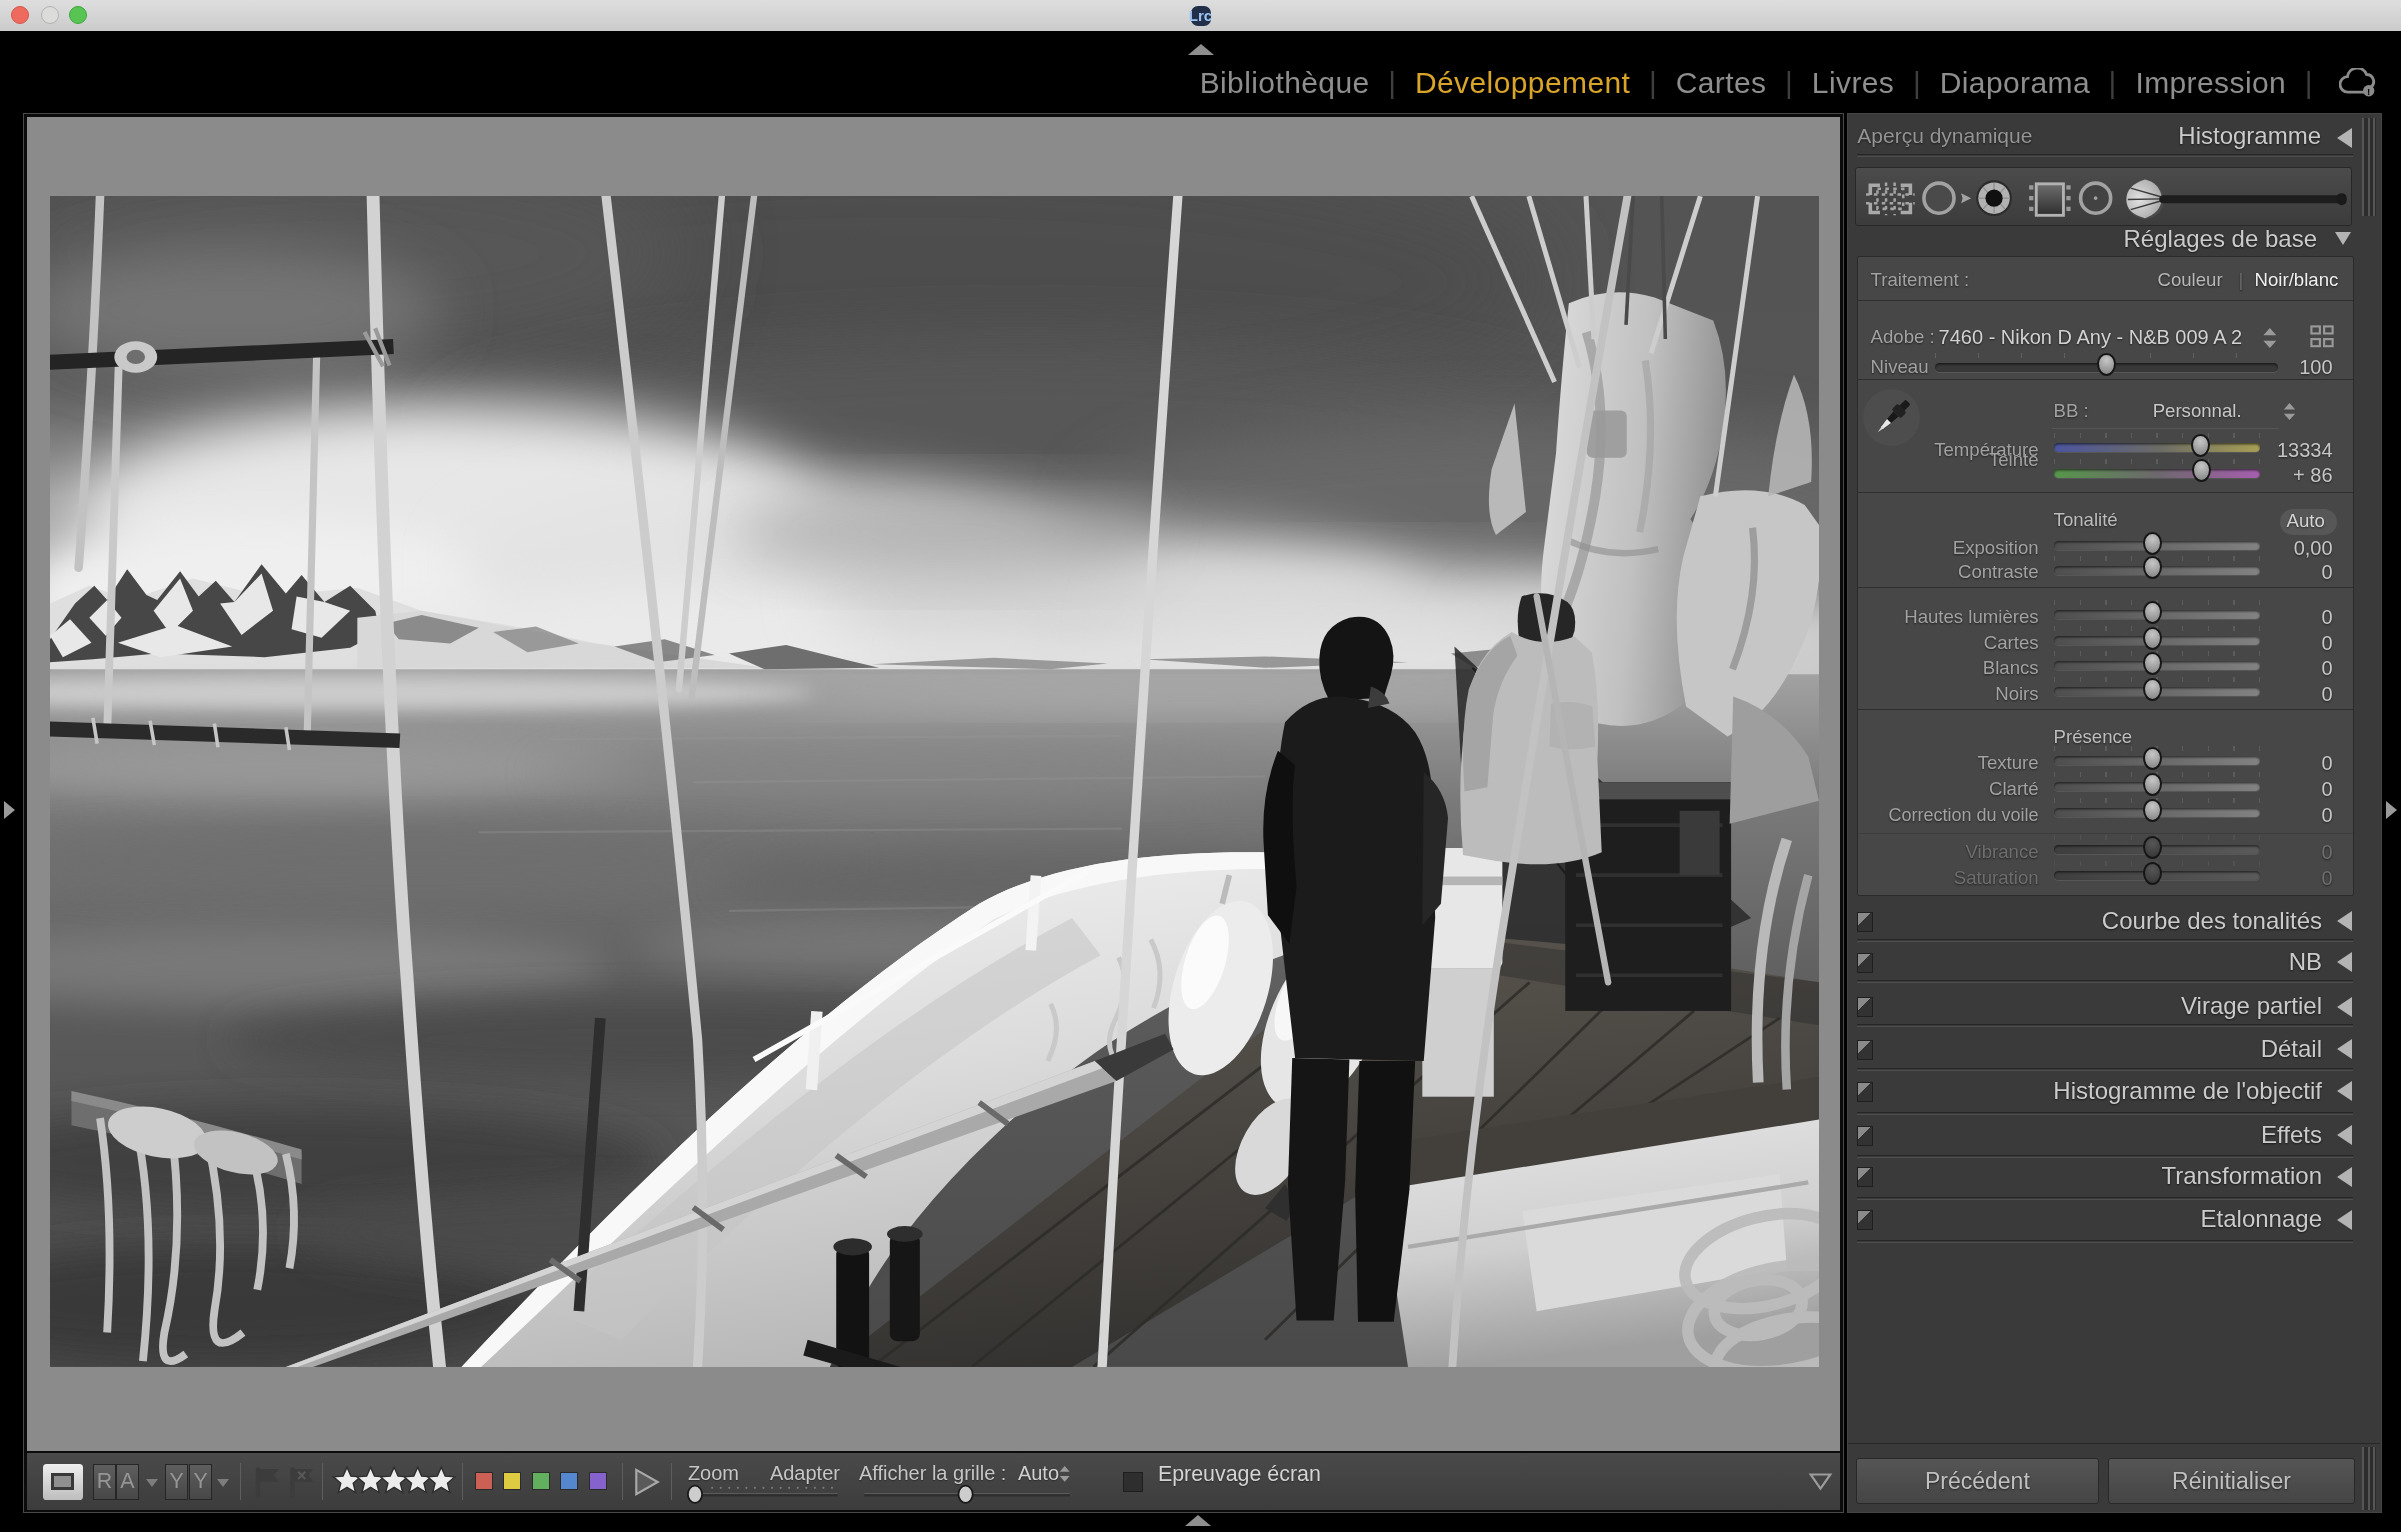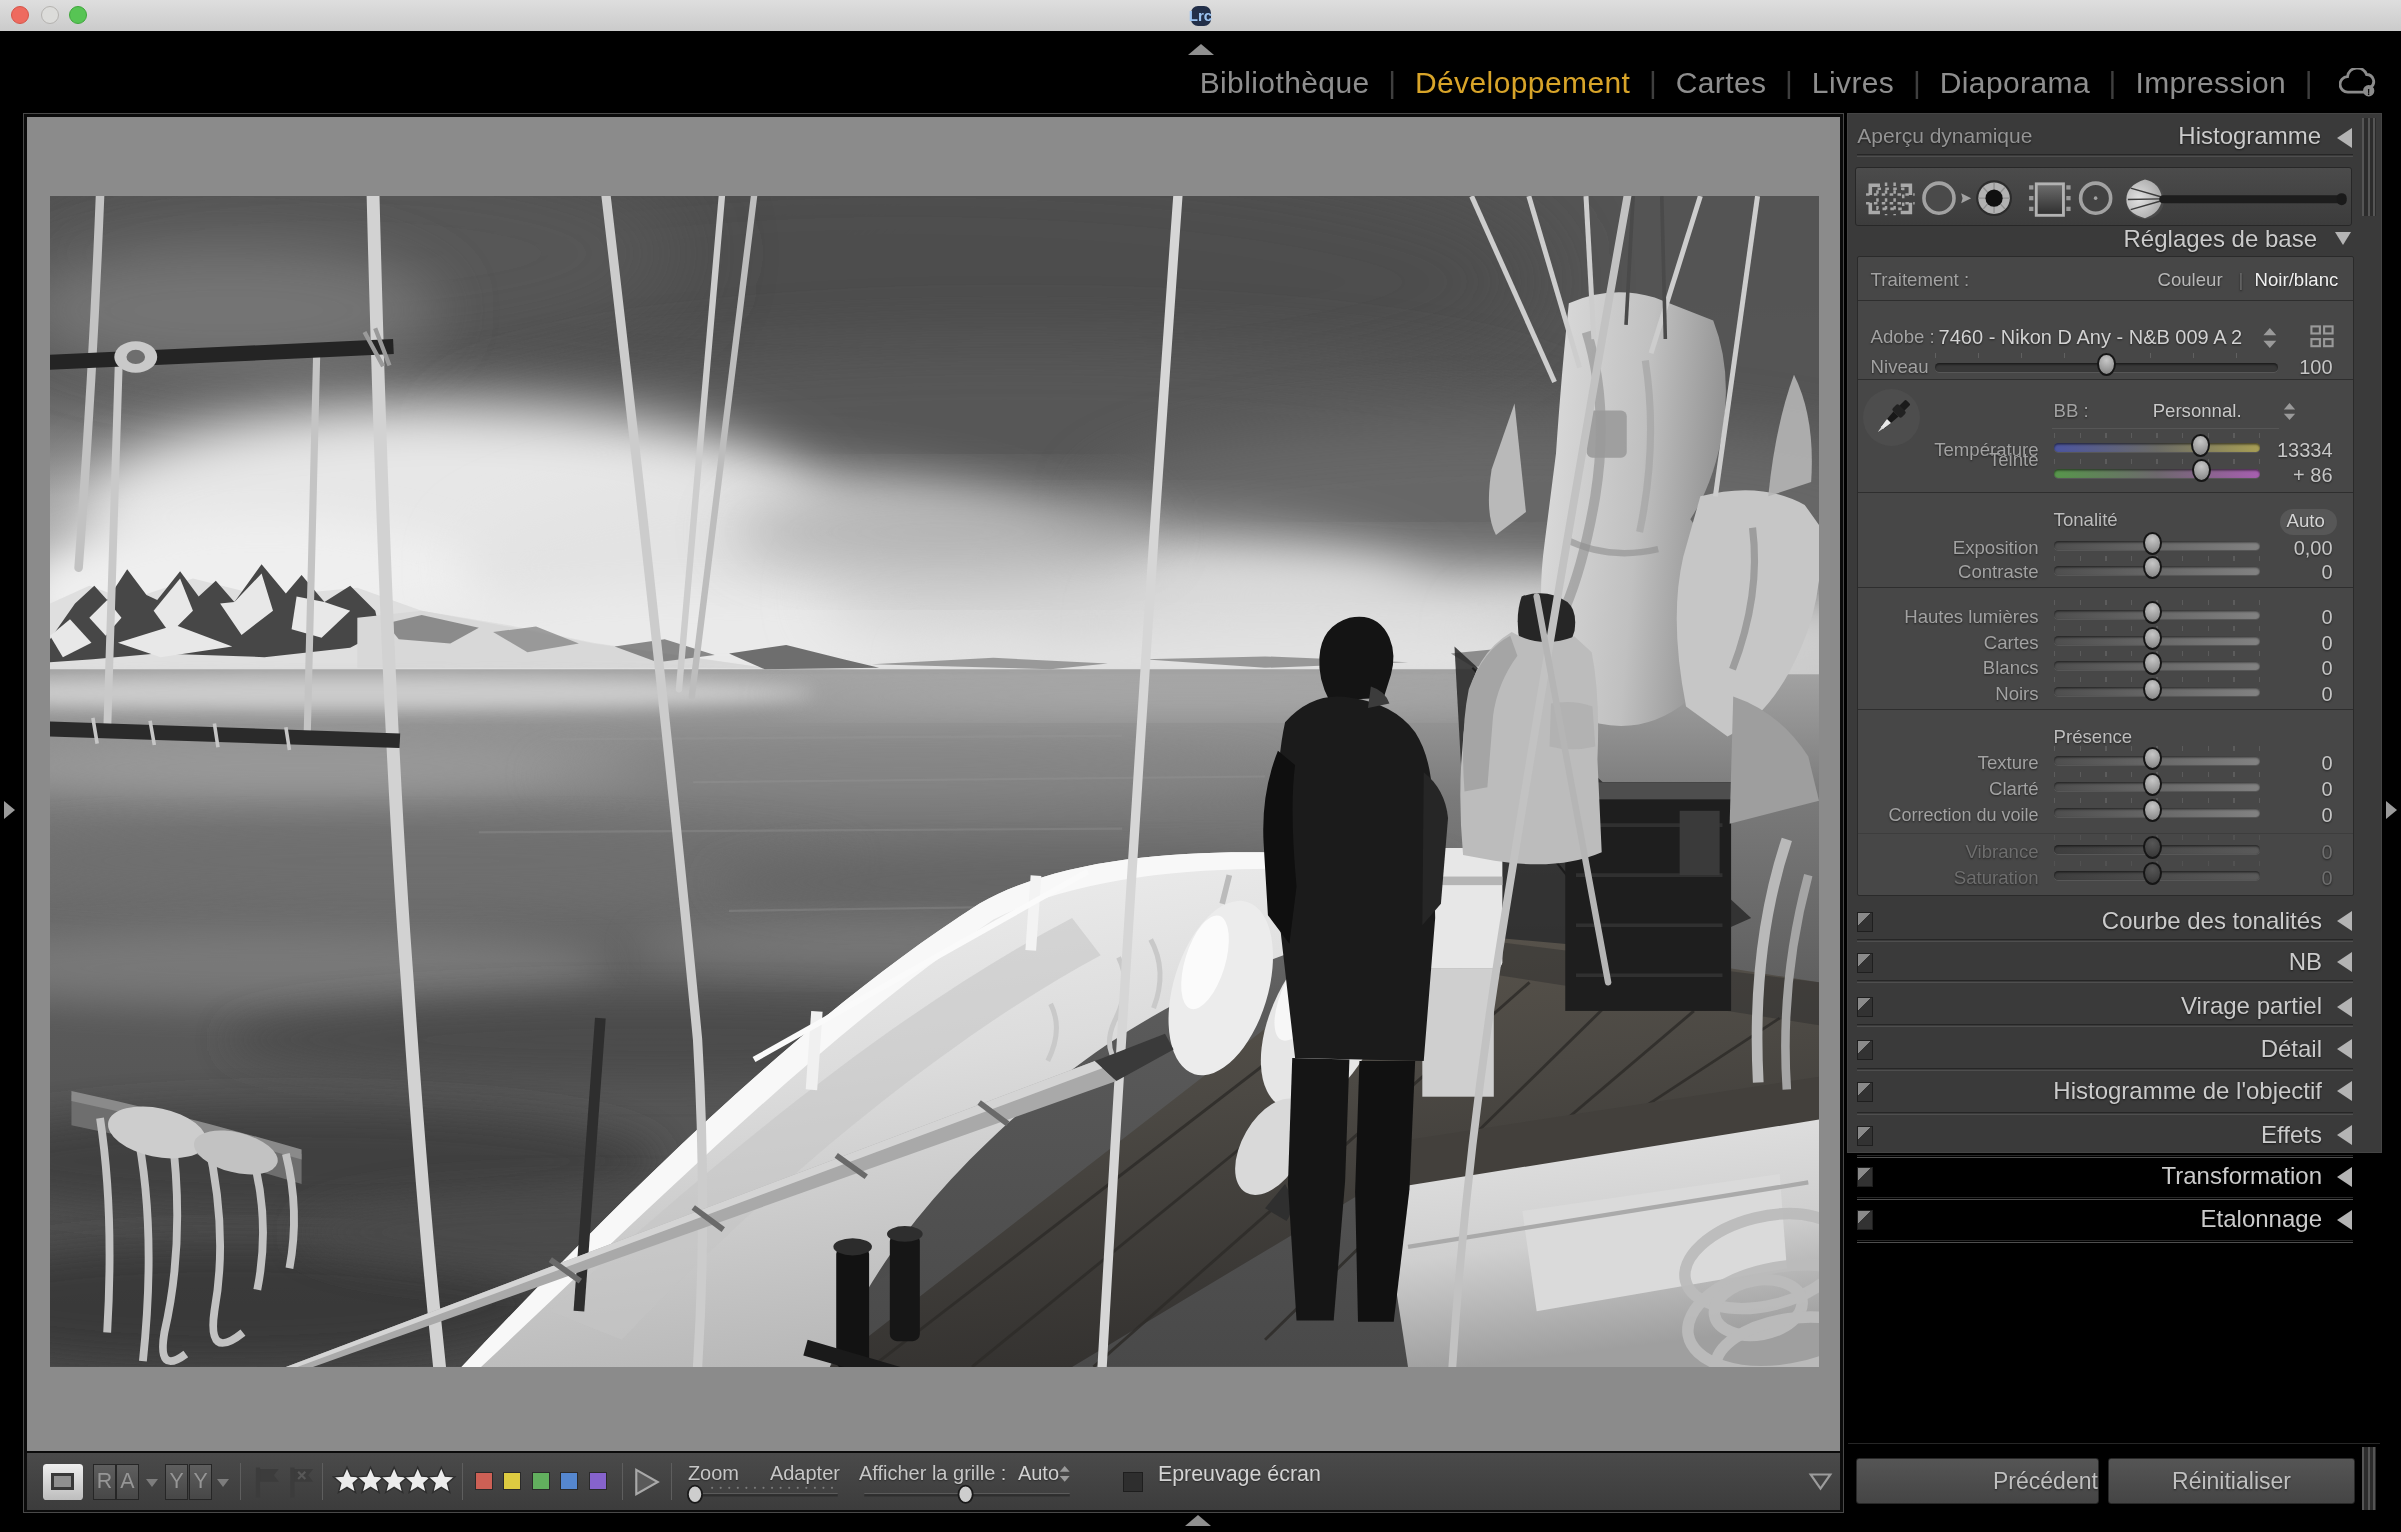--- a/index.html
+++ b/index.html
@@ -15,21 +15,21 @@
 #modules{position:absolute;right:21.4px;top:calc(50% + 11.4px);transform:translateY(-50%);display:flex;align-items:center;font-size:30px;color:#8e8e8e;letter-spacing:0.4px}
 #modules .sep{color:#3f3f3f;margin:0 18.6px;font-weight:normal}
 #modules .active{color:#d8a429}
 #toptri{position:absolute;left:1188px;top:13px;width:0;height:0;border-left:13px solid transparent;border-right:13px solid transparent;border-bottom:11.4px solid #8f8f8f}
 
 #contentcol{position:absolute;left:23px;top:113px;width:1821px;height:1400px;background:#0b0b0b;border:1.4px solid #494949}
 #stage{position:absolute;left:2.9px;top:2.9px;width:1813px;height:1334px;background:#8b8b8b}
 #photo{position:absolute;left:23.6px;top:79px;width:1769px;height:1171px;background:#777}
 #toolbar{position:absolute;left:2.9px;top:1339px;width:1813px;height:57px;background:linear-gradient(#4a4a4a,#3c3c3c)}
 
-#rightcol{position:absolute;left:1847px;top:113px;width:535px;height:1040px;background:#3a3a3a;border:1.4px solid #444}
+#rightcol{position:absolute;left:1847px;top:113px;width:535px;height:1400px;background:#3a3a3a;border:1.4px solid #444}
 #rightcol *{position:absolute}
 .ptxt{color:#a2a2a2;font-size:18.6px;text-shadow:0 1.4px 2.1px rgba(0,0,0,.55);white-space:nowrap}
 .pval{color:#c6c6c6;font-size:20px;text-shadow:0 1.4px 2.1px rgba(0,0,0,.55);text-align:right}
 .phead{color:#cbcbcb;font-size:24px;text-shadow:0 1.4px 2.1px rgba(0,0,0,.6);white-space:nowrap}
 .ltri{width:0;height:0;border-top:10px solid transparent;border-bottom:10px solid transparent;border-right:15.7px solid #b4b4b4}
 .dtri{width:0;height:0;border-left:8.6px solid transparent;border-right:8.6px solid transparent;border-top:13.6px solid #b4b4b4}
 .groove{left:8.6px;width:496px;height:2.9px;border-top:1.4px solid #262626;border-bottom:1.4px solid #4e4e4e}
 .secbox{left:8.6px;width:497px;background:#474747;border:1.4px solid #2a2a2a;border-radius:2.1px}
 .rowsep{left:0;width:100%;height:1.4px;background:#2e2e2e}
 .track{height:8.6px;border-radius:4.3px;background:linear-gradient(90deg,#4e4e4e,#828282);box-shadow:inset 0 1.4px 2.1px rgba(0,0,0,.55),0 0.7px 0 rgba(255,255,255,.12)}
@@ -643,21 +643,21 @@
   <div class="togglesq" style="top:1053px"></div>
   <div class="phead" style="right:59px;top:1048px">Transformation</div>
   <div class="ltri" style="left:489px;top:1053px"></div>
   <div class="groove" style="top:1083px"></div>
   <div class="togglesq" style="top:1096px"></div>
   <div class="phead" style="right:59px;top:1091px">Etalonnage</div>
   <div class="ltri" style="left:489px;top:1096px"></div>
   <div class="groove" style="top:1126px"></div>
 
   <div style="left:0;top:1329px;width:532px;height:1.4px;background:#262626"></div>
-  <div style="left:7.9px;top:1344px;width:243px;height:46px;background:linear-gradient(#555,#454545);border:1.4px solid #282828;border-radius:2.9px;display:flex;align-items:center;justify-content:flex-end;position:absolute">
+  <div style="left:7.9px;top:1344px;width:243px;height:46px;background:linear-gradient(#555,#454545);border:1.4px solid #282828;border-radius:2.9px;display:flex;align-items:center;justify-content:center;position:absolute">
       <span class="ptxt" style="position:static;color:#c0c0c0;font-size:23px">Précédent</span>
     </div>
   <div style="left:260px;top:1344px;width:247px;height:46px;background:linear-gradient(#555,#454545);border:1.4px solid #282828;border-radius:2.9px;display:flex;align-items:center;justify-content:center;position:absolute">
       <span class="ptxt" style="position:static;color:#c0c0c0;font-size:23px">Réinitialiser</span>
     </div>
   <div class="gripv" style="left:514px;top:3.6px;width:14.3px;height:98px"></div>
   <div class="gripv" style="left:514px;top:1333px;width:14.3px;height:63px"></div>
 </div>
 <div class="edgearrow" style="left:4.3px;top:801px"></div>
 <div class="edgearrow" style="left:2386px;top:801px"></div>

